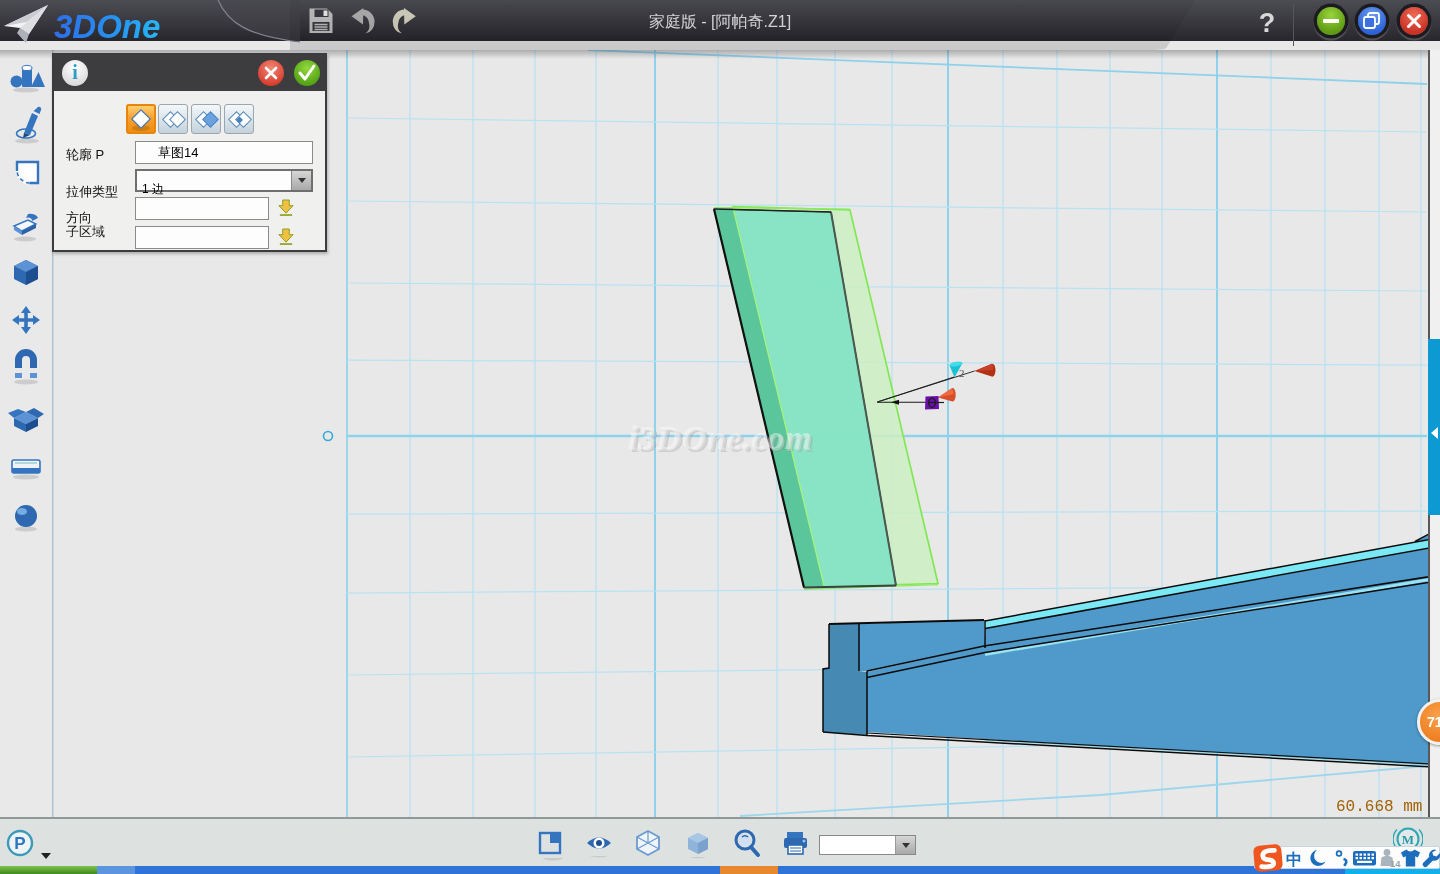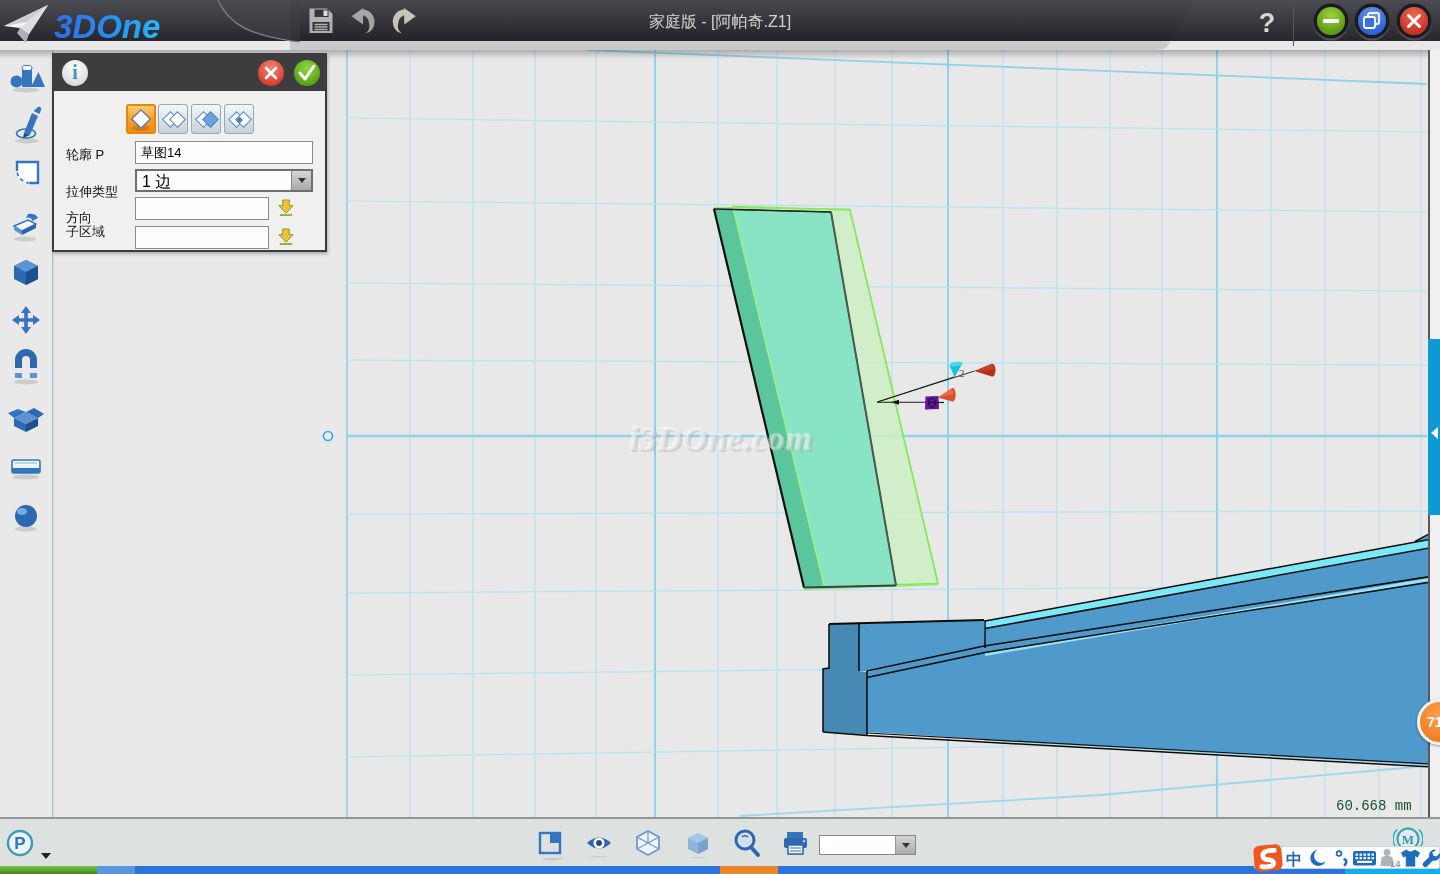--- a/index.html
+++ b/index.html
@@ -38,21 +38,21 @@
 #ddrop{position:absolute;left:81px;top:114px;width:178px;height:23px;background:#fdfdfd;border:2px solid #6f6f6f}
 #ddrop .db{position:absolute;right:0;top:0;width:20px;height:19px;background:linear-gradient(#d6d6d6,#a9a9a9);border-left:1px solid #8a8a8a}
 .garrow{position:absolute;left:224px;width:16px;height:20px}
 #pbtn{position:absolute;left:6px;top:829px;width:28px;height:28px}
 #pcaret{position:absolute;left:41px;top:853px;width:0;height:0;border-left:5px solid transparent;border-right:5px solid transparent;border-top:6px solid #222}
 #mbtn{position:absolute;left:1393px;top:825px;width:30px;height:30px}
 #traybar{position:absolute;left:1254px;top:846px;width:186px;height:23px;background:#fdfdfd;border:1px solid #c8d4e2;border-radius:2px}
 #bbcombo{position:absolute;left:819px;top:16px;width:97px;height:20px;background:#fff;border:1px solid #888}
 #bbcombo .db{position:absolute;right:0;top:0;width:20px;height:18px;background:linear-gradient(#d6d6d6,#a9a9a9);border-left:1px solid #999}
 .da{position:absolute;width:0;height:0;border-left:4px solid transparent;border-right:4px solid transparent;border-top:5px solid #333}
-#mm{position:absolute;left:1336px;top:798px;font-family:"Liberation Mono",monospace;font-size:14px;color:#14532d}
+#mm{position:absolute;left:1336px;top:798px;font-family:"Liberation Mono",monospace;font-size:16px;color:#a16207}
 </style></head>
 <body>
 <div id="app">
   <div id="viewport">
    <svg id="vpsvg" width="1440" height="874" viewBox="0 0 1440 874">
     <g id="grid">
           <line x1="52.7" y1="50" x2="52.7" y2="817" stroke="#a9c3d2" stroke-width="1.4"></line>
           <line x1="347" y1="50" x2="347" y2="817" stroke="#93d4ec" stroke-width="1.8"></line>
     <line x1="410" y1="50" x2="410" y2="817" stroke="#b9e2f1" stroke-width="1.25"></line>
     <line x1="473" y1="50" x2="473" y2="817" stroke="#b9e2f1" stroke-width="1.25"></line>
@@ -413,24 +413,24 @@
         </svg>
       </div>
     <div class="dbtn" style="left:170px">
         <svg width="30" height="30">
           <rect x="6" y="9" width="11" height="11" transform="rotate(45 11.5 14.5)" fill="#fff" stroke="#5588bb"></rect>
           <rect x="13" y="9" width="11" height="11" transform="rotate(45 18.5 14.5)" fill="#fff" stroke="#5588bb"></rect>
           <rect x="12" y="12.5" width="5" height="5" transform="rotate(45 14.5 15)" fill="#4a82c0"></rect>
         </svg>
       </div>
     <div class="drow" style="top:91px">轮廓  P</div>
-    <div class="dinput" style="left:81px;top:86px;width:178px;height:23px;font-size:13px;line-height:21px;padding-left:5px">草图14</div>
+    <div class="dinput" style="left:81px;top:86px;width:178px;height:23px;font-size:13px;line-height:21px;padding-left:22px">草图14</div>
     <div class="drow" style="top:128px">拉伸类型</div>
     <div id="ddrop">
-        <span style="position:absolute;left:5px;top:1px;font-size:16px">1  边</span>
+        <span style="position:absolute;left:5px;top:10px;font-size:12px">1  边</span>
         <span class="db">
           <span class="da" style="left:6px;top:7px"></span>
         </span>
       </div>
     <div class="drow" style="top:154px">方向</div>
     <div class="dinput" style="left:81px;top:142px;width:134px;height:23px"></div>
     <svg class="garrow" style="top:143px" viewBox="0 0 17 21">
         <path d="M5,2 L12,2 L12,8 L16,8 L8.5,16 L1,8 L5,8 Z" fill="#f0c040" stroke="#8a9a20" stroke-width="1"></path>
         <path d="M2,18 L15,18" stroke="#9aaa30" stroke-width="2"></path>
       </svg>

